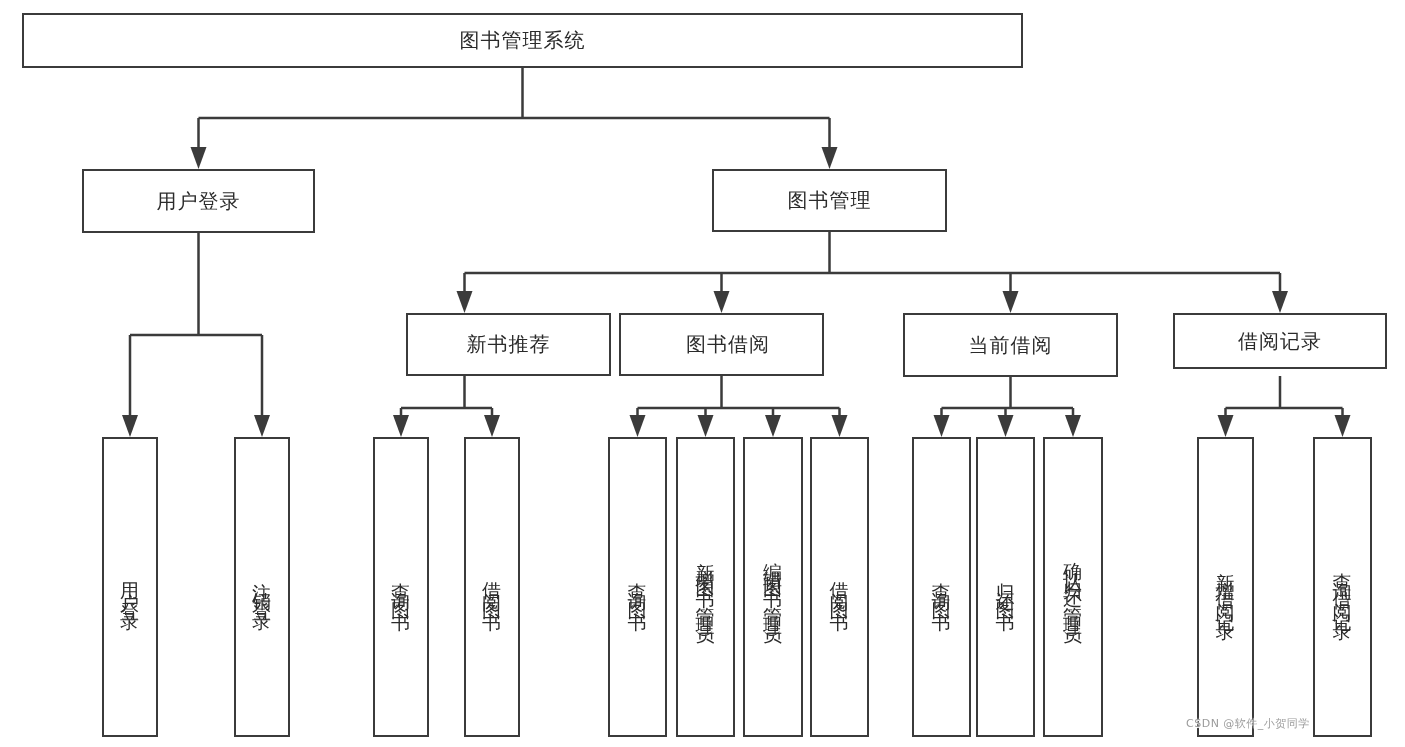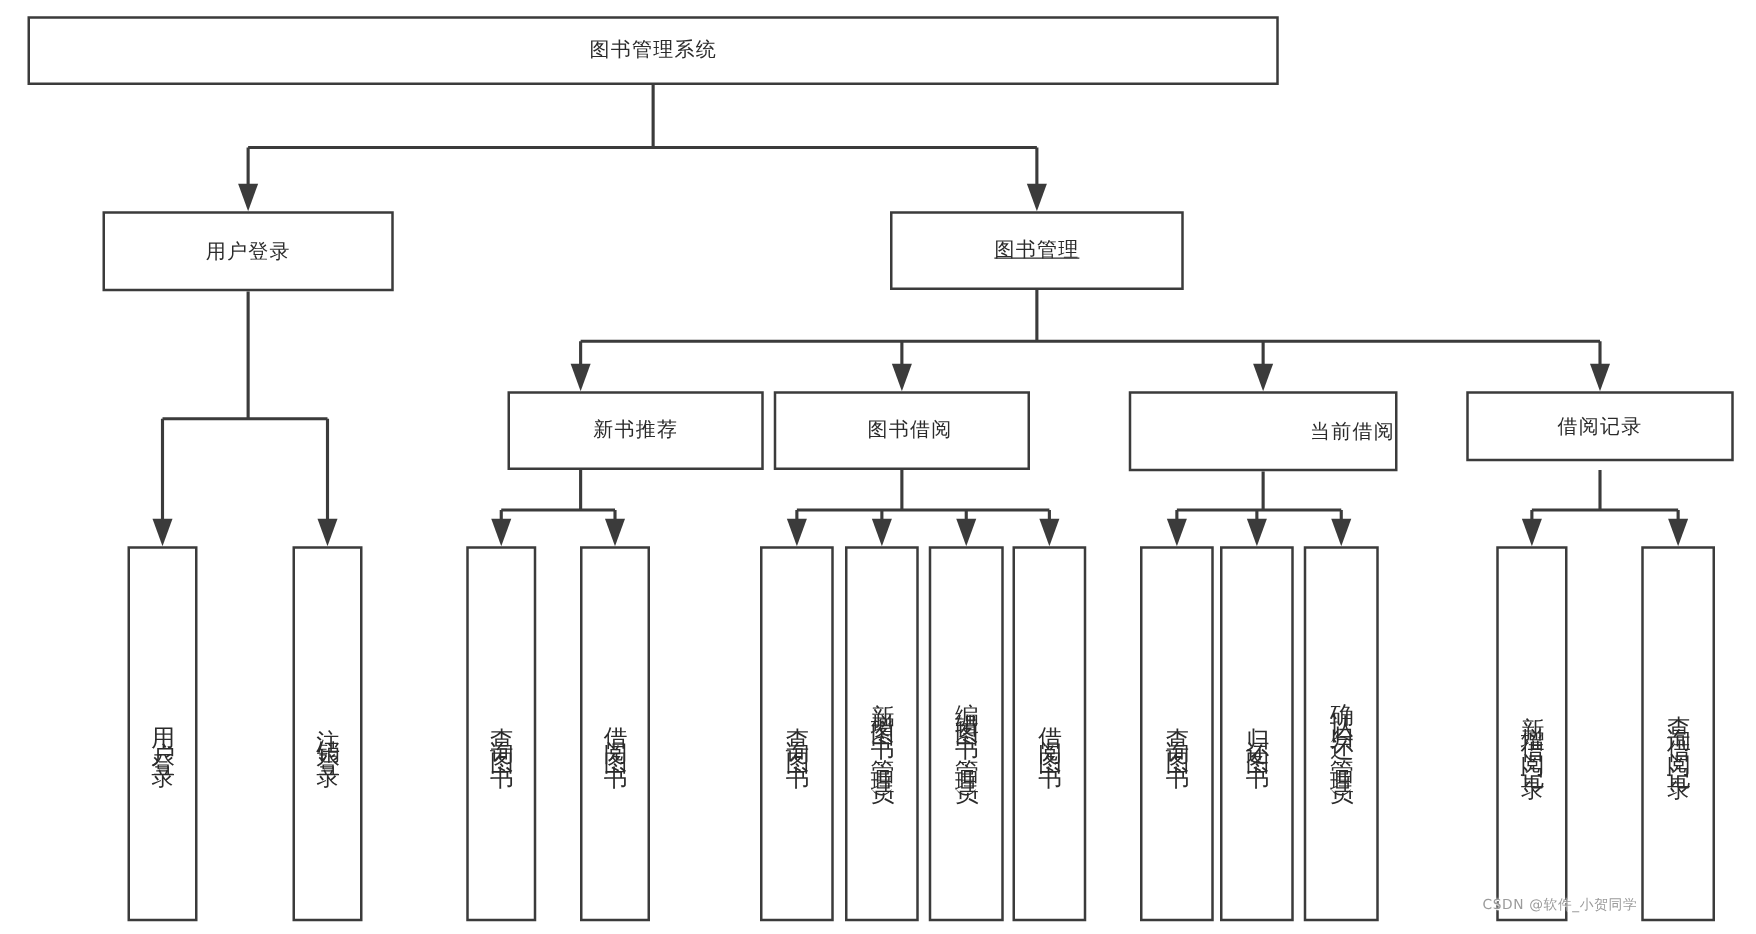--- a/index.html
+++ b/index.html
@@ -20,21 +20,21 @@
   .node {
     position: absolute;
     box-sizing: border-box;
     border: 2.5px solid #3b3b3b;
     background: #ffffff;
     display: flex;
     align-items: center;
     justify-content: center;
     text-align: center;
   }
-  .node-h { font-size: 16px; letter-spacing: 1px; }
+  .node-h { font-size: 20px; letter-spacing: 1px; }
   .node-v span {
     writing-mode: vertical-rl;
     text-orientation: mixed;
     font-size: 19px;
     letter-spacing: 10px;
     line-height: 1;
   }
   .node-v.long span { letter-spacing: 9px; }
   .watermark {
     position: absolute;
@@ -92,31 +92,31 @@
     </g>
   </svg>
 
   <div class="node node-h" style="left:22px; top:13px; width:1001px; height:55px;">
     <span>图书管理系统</span>
   </div>
 
   <div class="node node-h" style="left:82px; top:169px; width:233px; height:64px;">
     <span>用户登录</span>
   </div>
-  <div class="node node-h" style="left:712px; top:169px; width:235px; height:63px;text-decoration:underline;">
+  <div class="node node-h" style="left:712px; top:169px; width:235px; height:63px;">
     <span>图书管理</span>
   </div>
 
   <div class="node node-h" style="left:362px; top:313px; width:205px; height:63px;margin-left:44px;">
     <span>新书推荐</span>
   </div>
   <div class="node node-h" style="left:619px; top:313px; width:205px; height:63px;padding-left:13px;">
     <span>图书借阅</span>
   </div>
-  <div class="node node-h" style="left:903px; top:313px; width:215px; height:64px;justify-content:flex-end;">
+  <div class="node node-h" style="left:903px; top:313px; width:215px; height:64px;">
     <span>当前借阅</span>
   </div>
   <div class="node node-h" style="left:1173px; top:313px; width:214px; height:56px;">
     <span>借阅记录</span>
   </div>
 
   <div class="node node-v" style="left:102px; top:437px; width:56px; height:300px;">
     <span>用户登录</span>
   </div>
   <div class="node node-v" style="left:234px; top:437px; width:56px; height:300px;">

